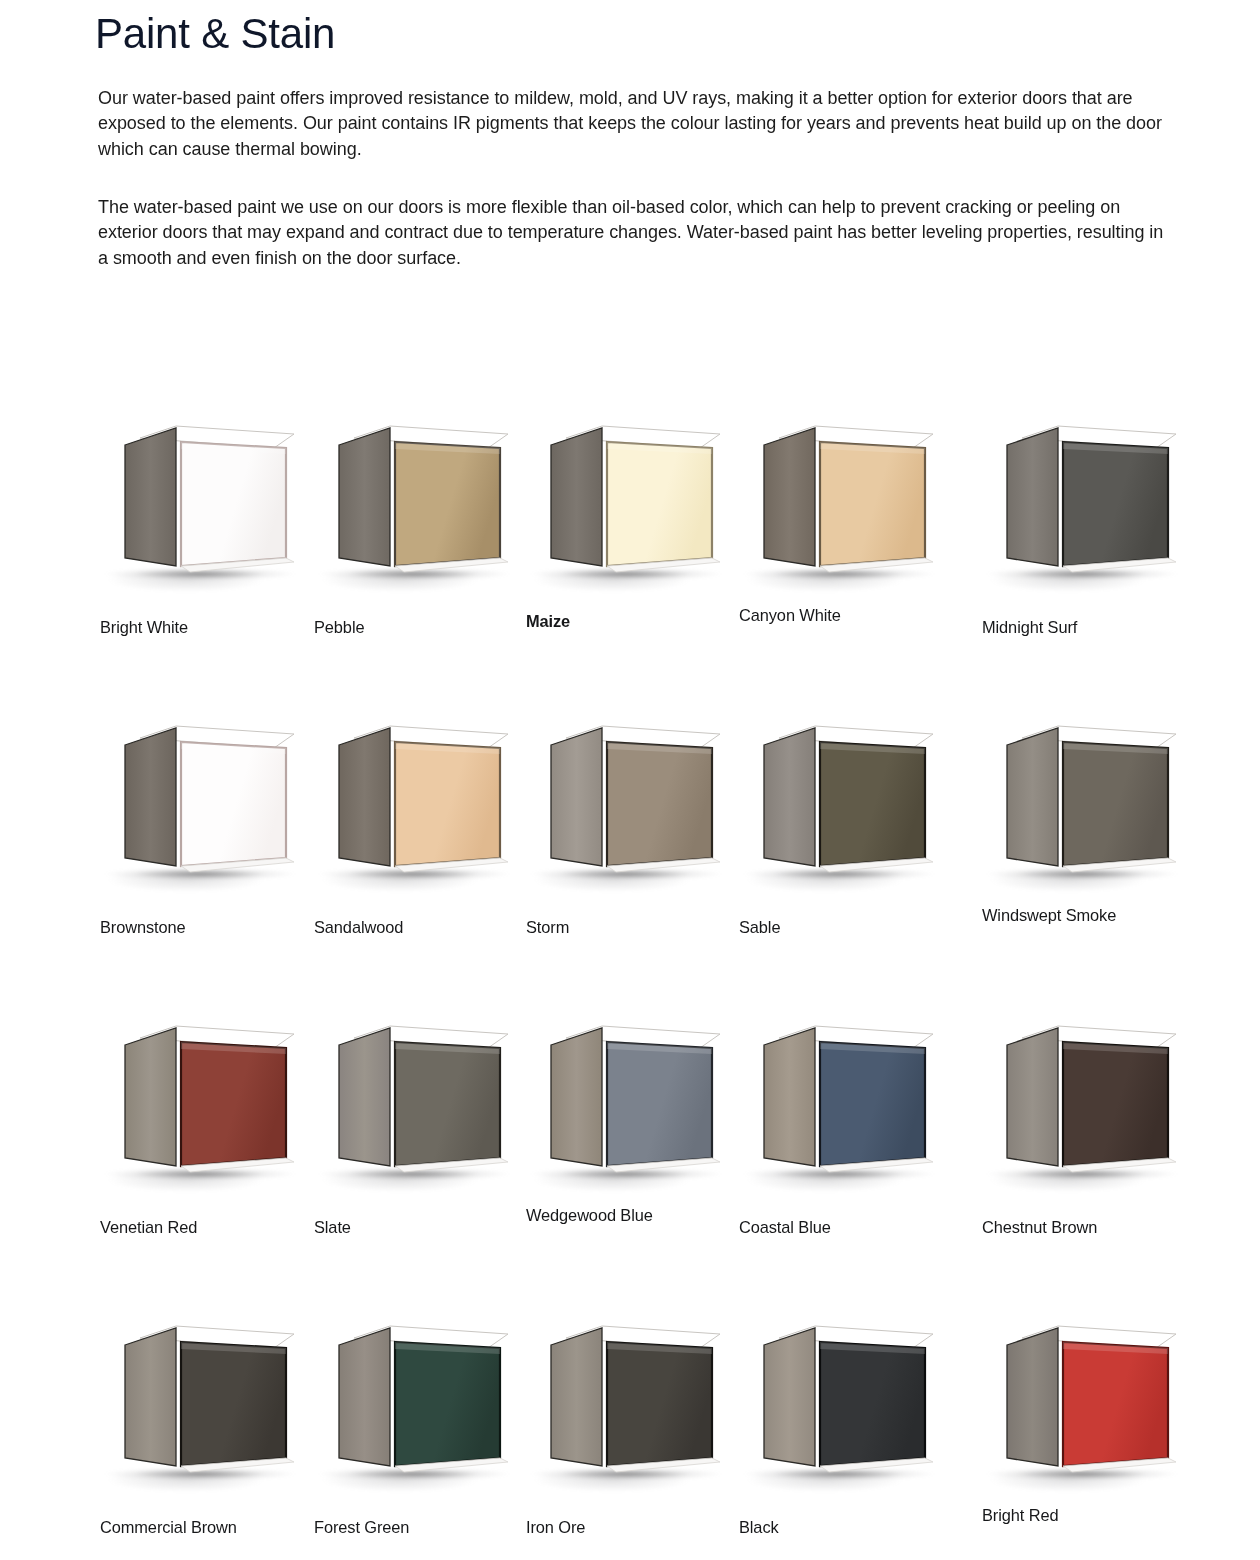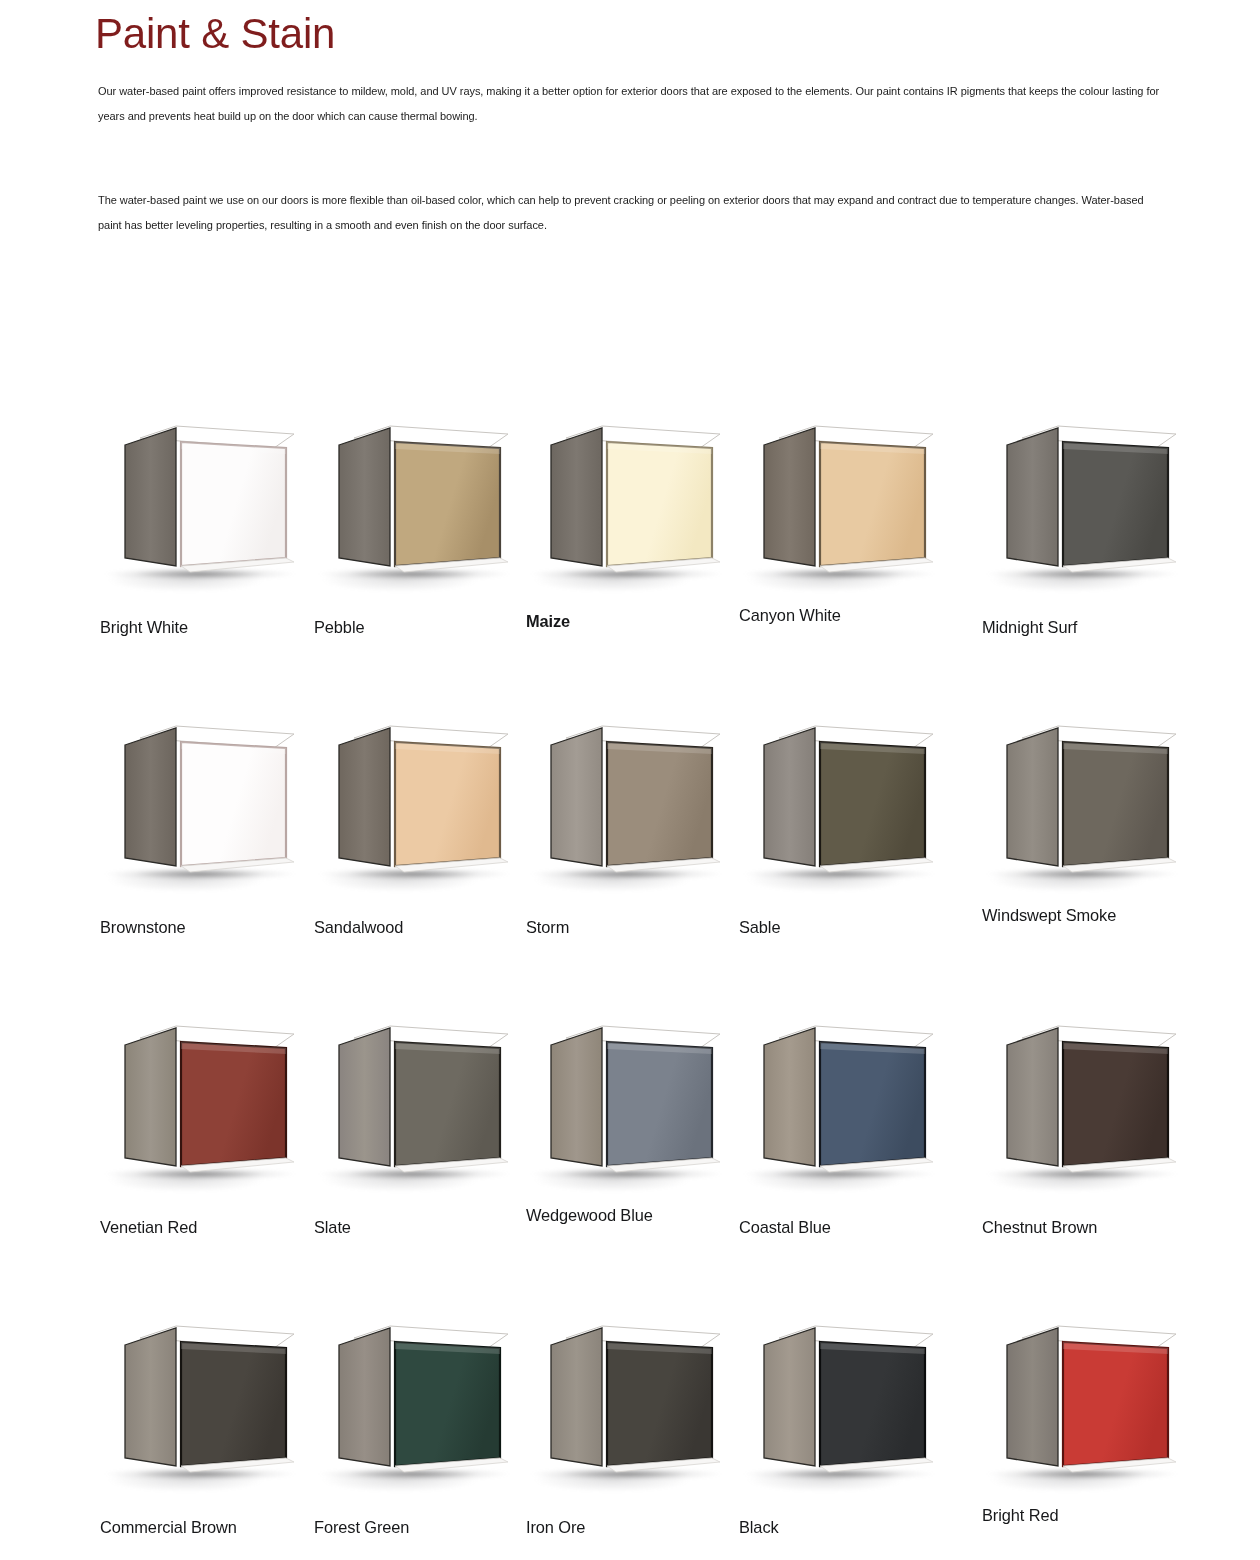--- a/index.html
+++ b/index.html
@@ -18,30 +18,30 @@
   
   .page { position: relative; width: 1260px; height: 1560px; }
 
   .title {
     position: absolute;
     left: 95px;
     top: 8px;
     font-size: 42px;
     font-weight: 400;
     letter-spacing: -0.2px;
-    color: #7f1d1d;
+    color: #0f172a;
     margin: 0;
     line-height: 52px;
   }
 
   .copy-block {
     position: absolute;
     left: 98px;
     width: 1072px;
-    font-size: 11px;
+    font-size: 18px;
     line-height: 25.3px;
     font-weight: 400;
     color: #1c1c1c;
     letter-spacing: -0.05px;
   }
   .copy-1 { top: 68px; }
   .copy-2 { top: 177px; }
   .copy-3 { top: 281px; }
   .copy-3 .caps {
     display: block;

